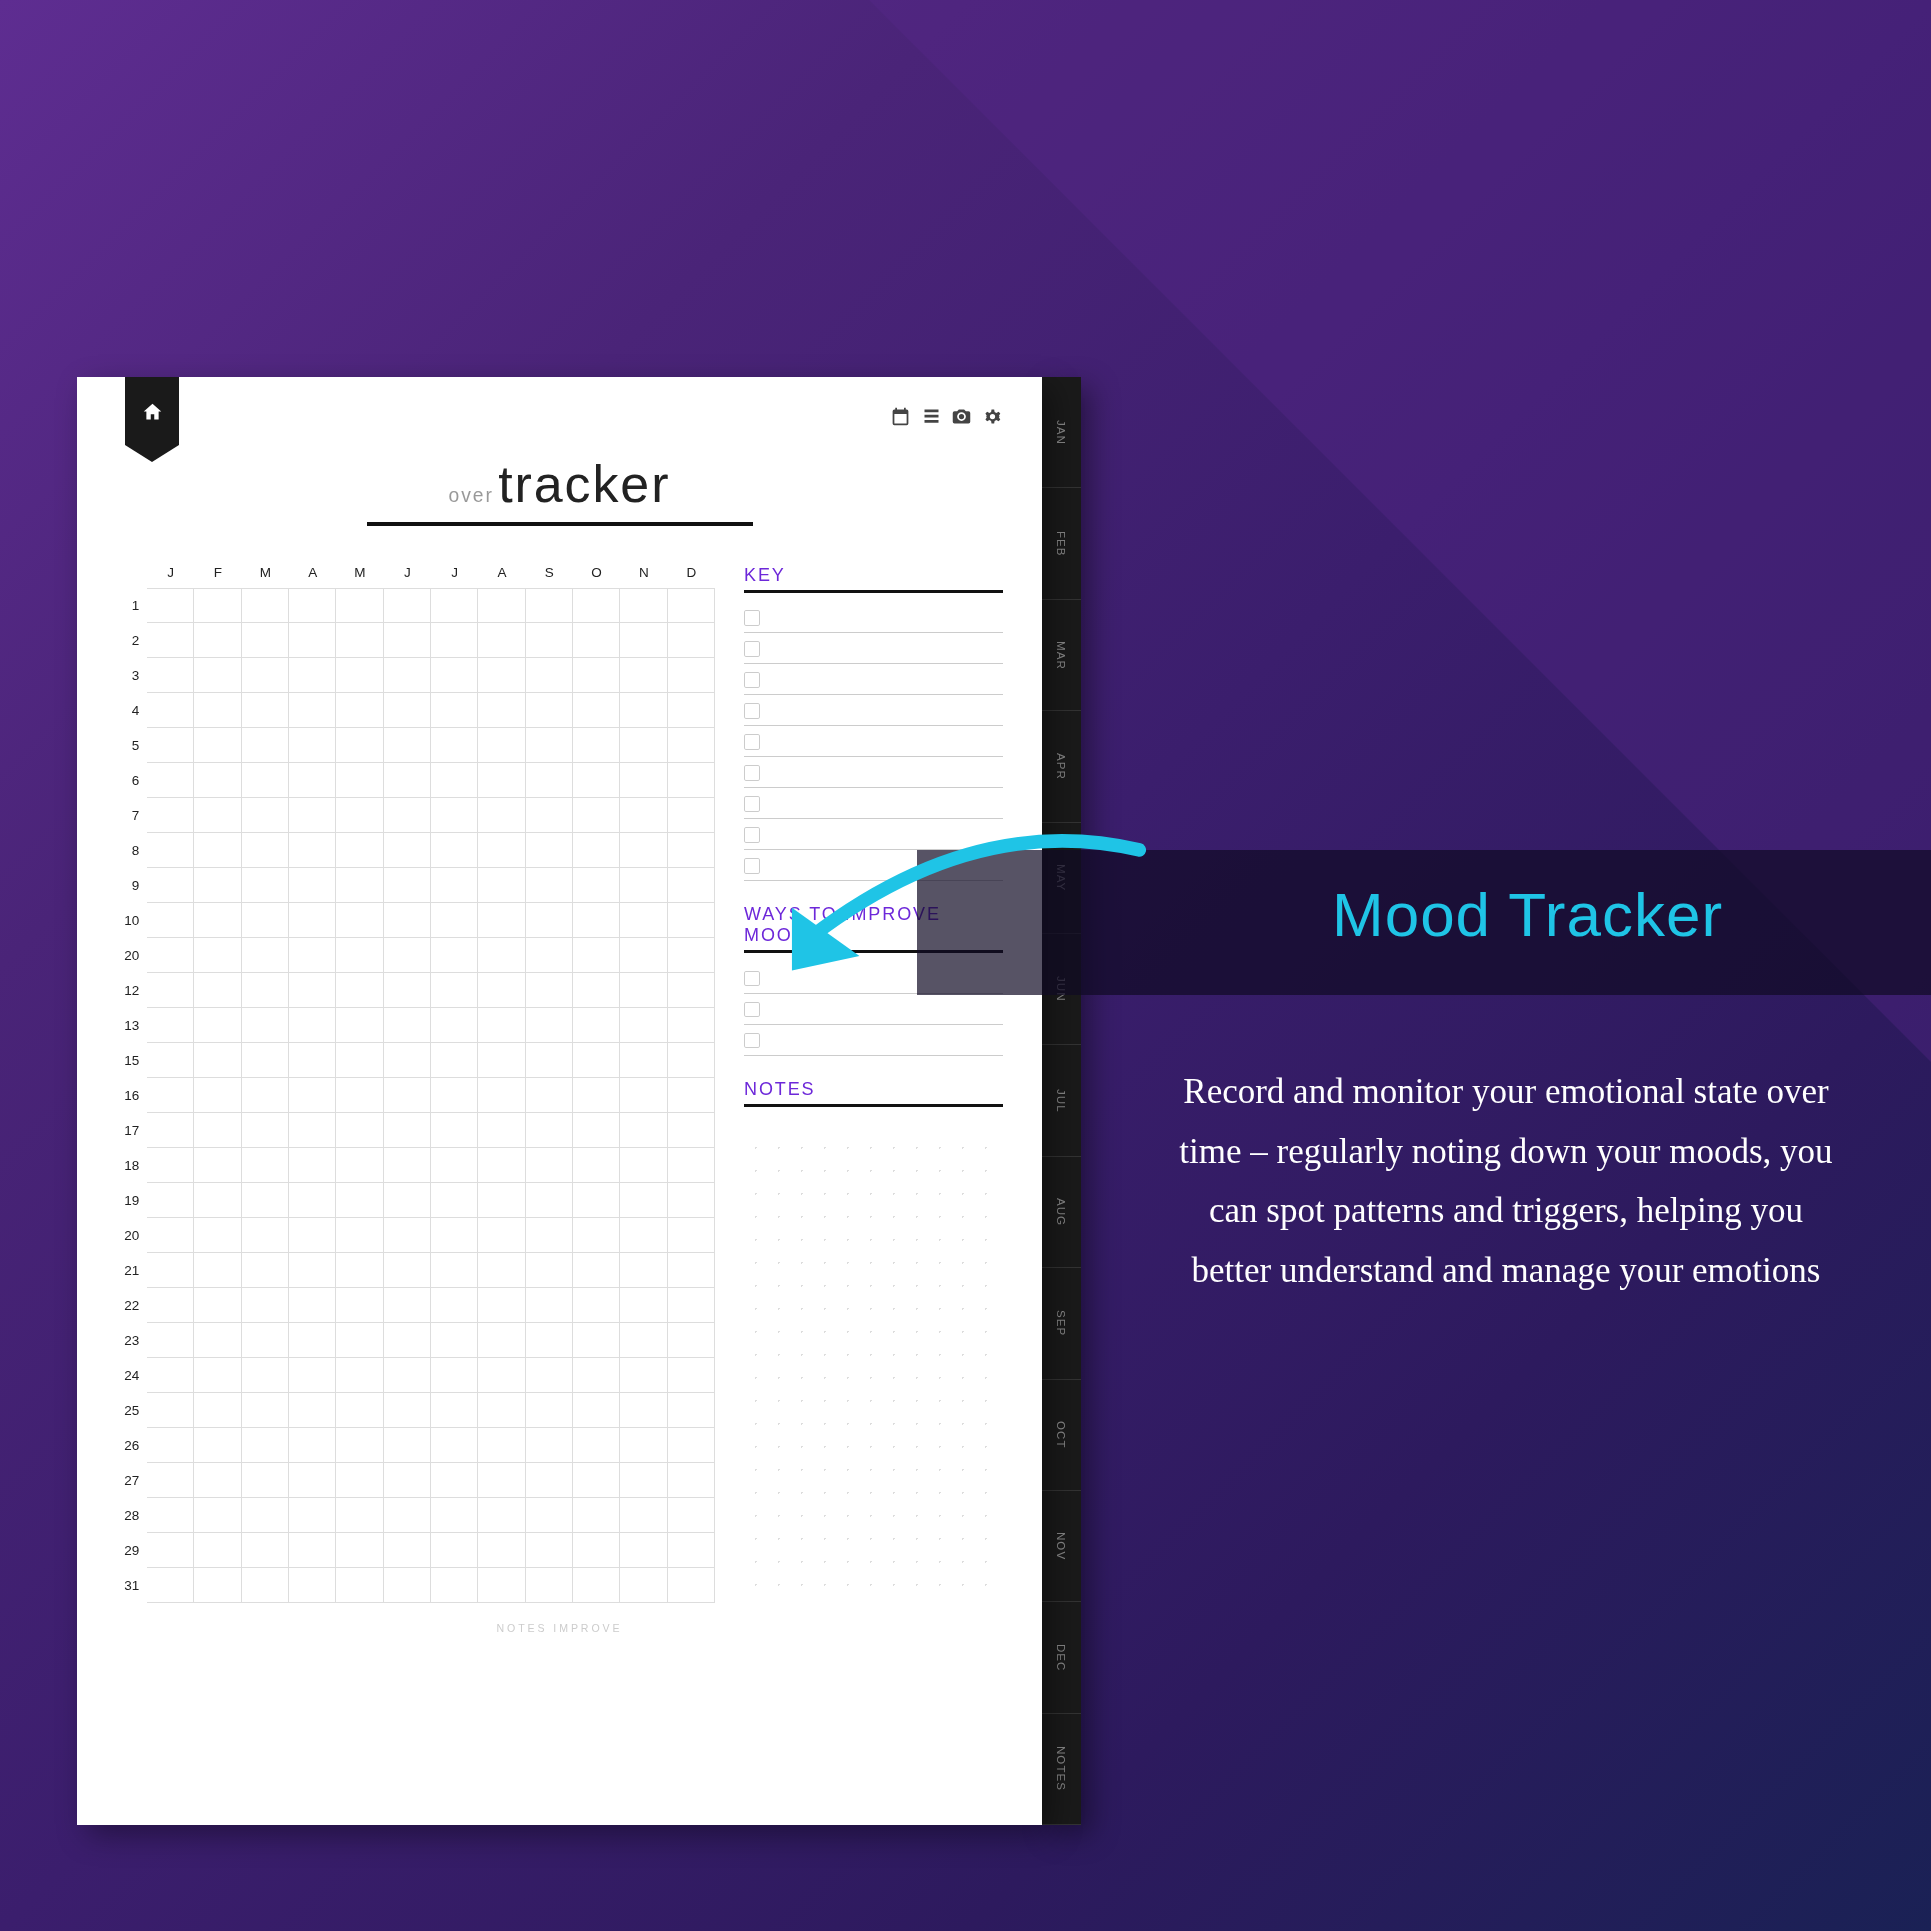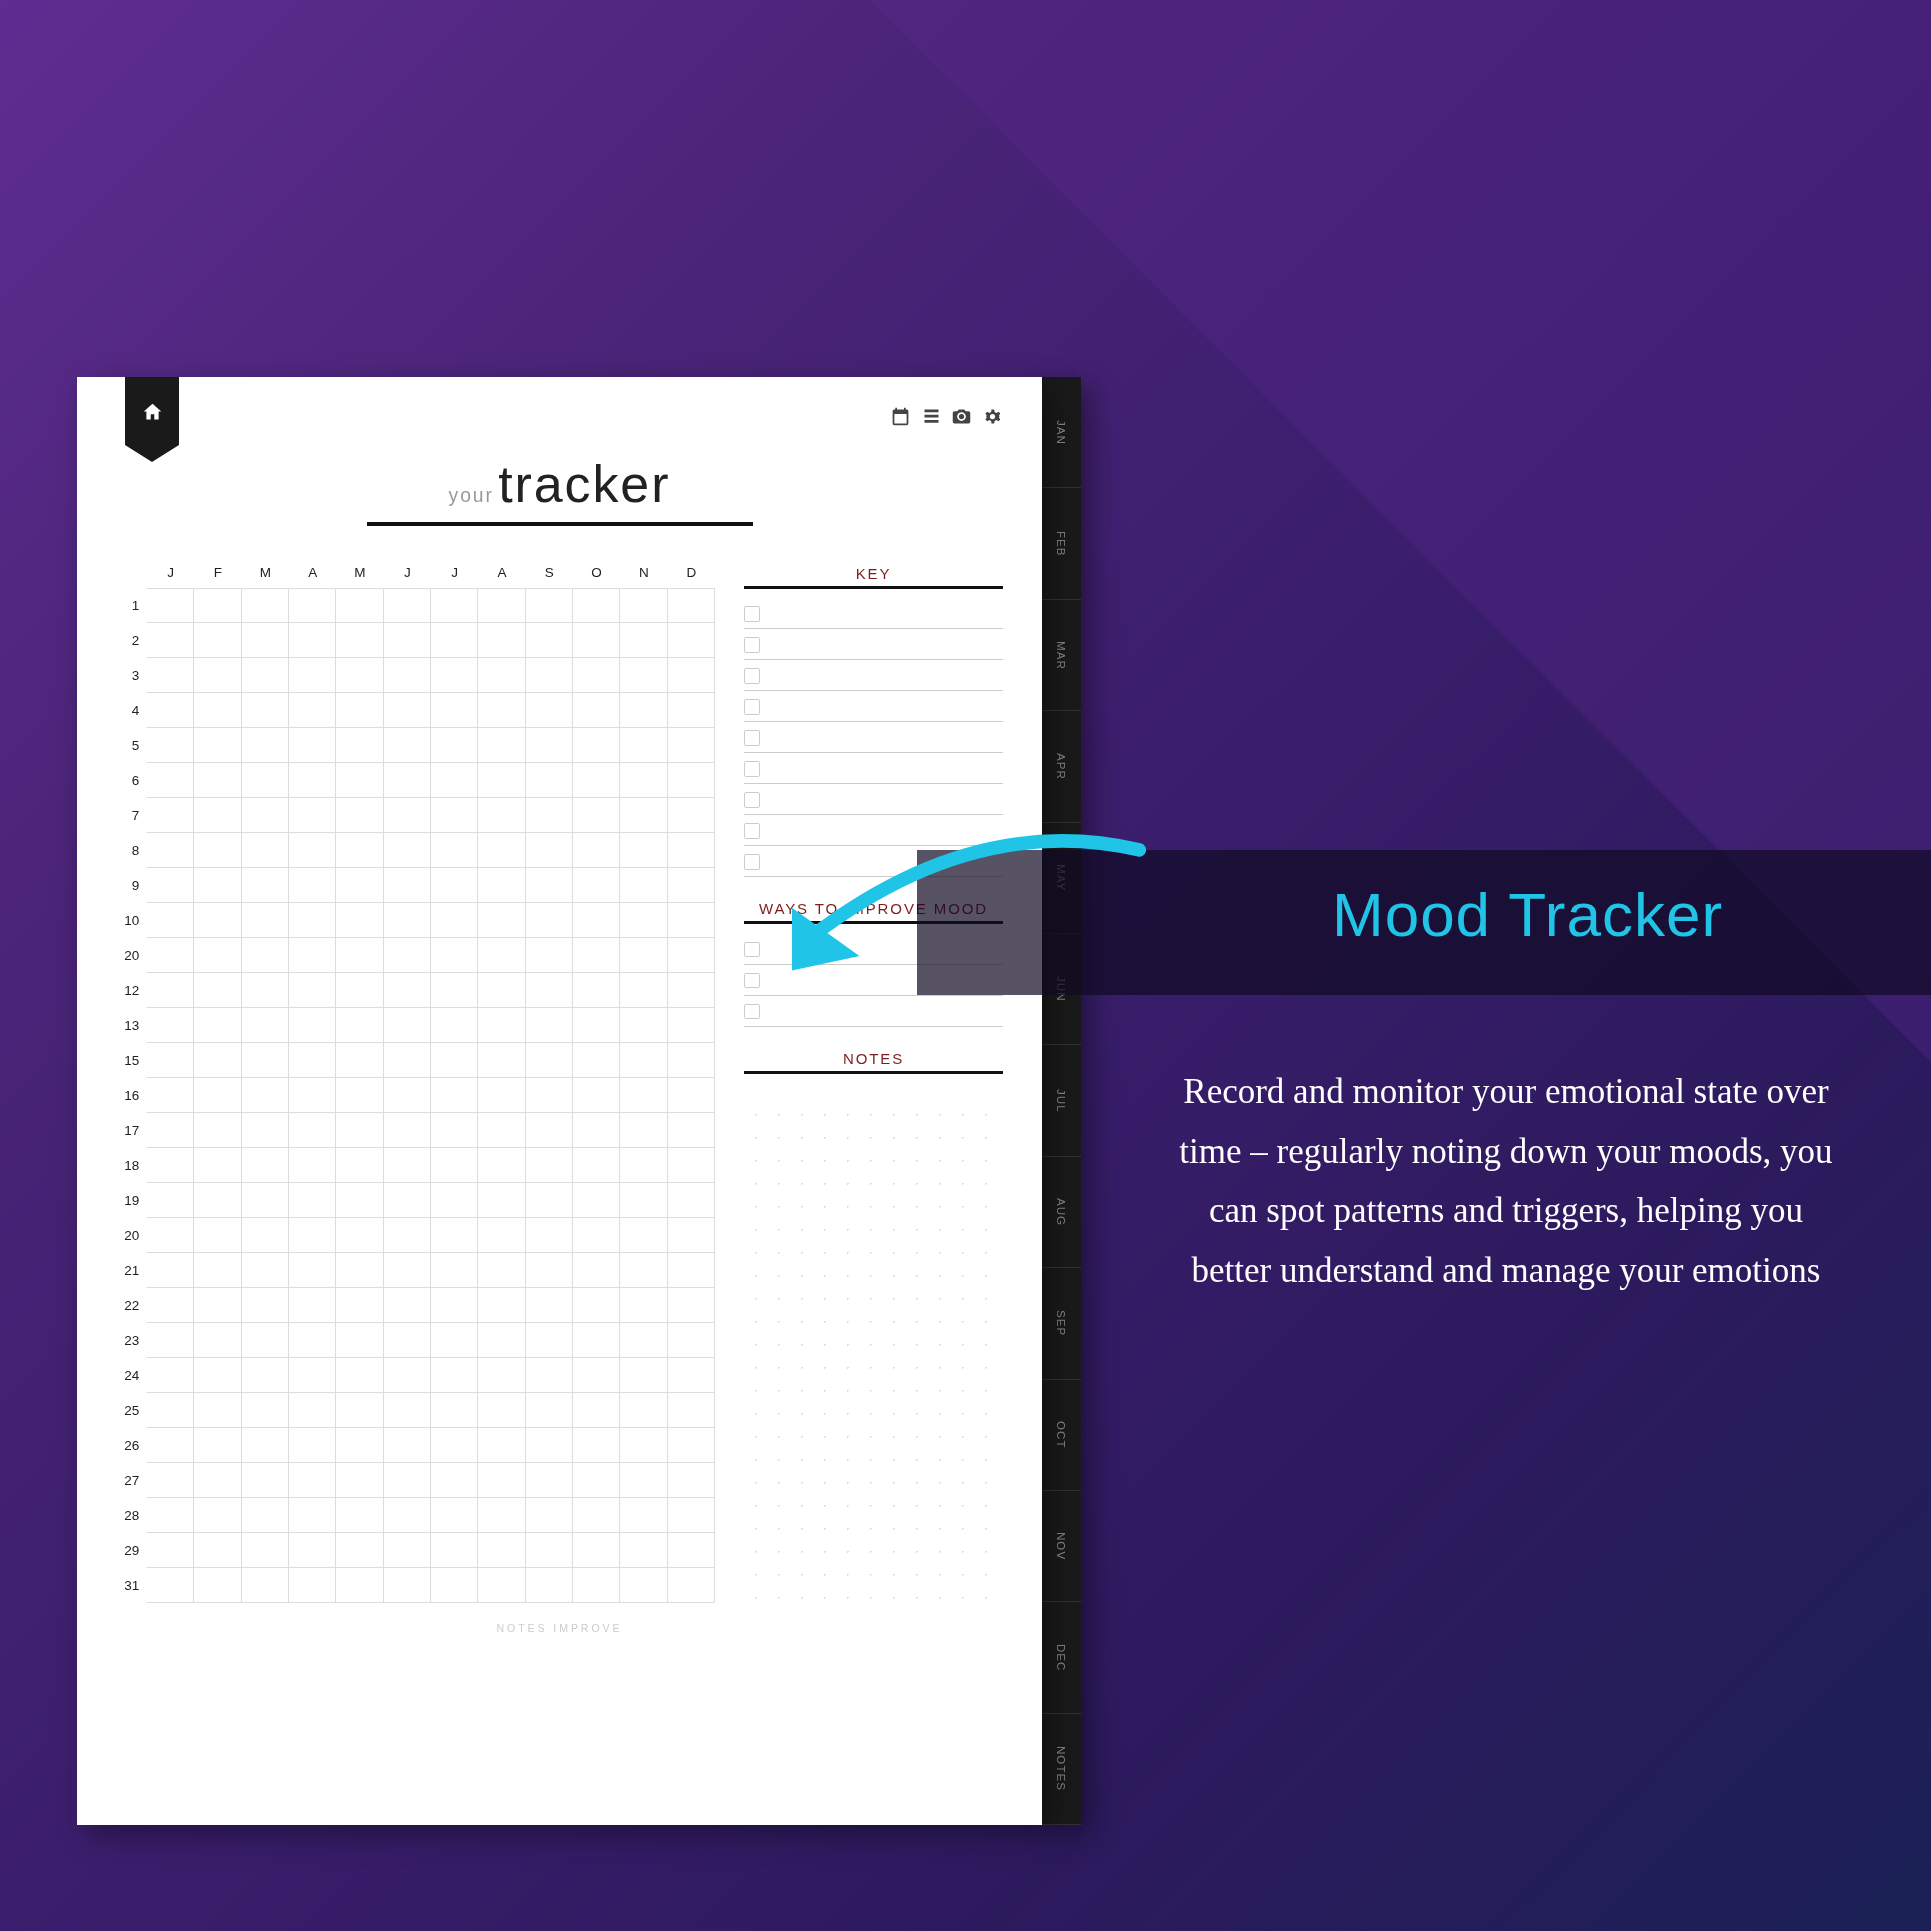--- a/index.html
+++ b/index.html
@@ -23,21 +23,21 @@
 .grid-area{flex:0 0 599px}
 .months{display:flex;padding-left:31px}
 .months span{flex:1;text-align:center;font-size:13.5px;font-weight:500;color:#222}
 .grid{margin-top:7.7px}
 .row{display:flex;height:35px}
 .row .num{width:31px;text-align:right;padding-right:7.7px;font-size:13.5px;color:#222;line-height:35px}
 .row .cell{flex:1;border:1px solid #ddd;border-left:none}
 .row .cell:first-of-type{border-left:1px solid #ddd}
 .row+.row .cell{border-top:none}
 .side{flex:1;display:flex;flex-direction:column}
-.sect-h{text-align:center;font-size:15px;letter-spacing:1.9px;color:#7f1d1d;margin-bottom:3.9px}
+.sect-h{text-align:left;font-size:18px;letter-spacing:1.9px;color:#6d28d9;margin-bottom:3.9px}
 .sect-u{height:2.9px;background:#111;margin-bottom:9.7px}
 .klines .kl,.wlines .kl{height:31px;border-bottom:1px solid #ccc;position:relative}
 .klines .kl::before,.wlines .kl::before{content:'';position:absolute;left:0;top:7.7px;width:13.5px;height:13.5px;border:1px solid #ccc;border-radius:1.9px}
 .notes-area{margin-top:19.3px;flex:1;background-image:radial-gradient(circle,#ddd 1px,transparent 1px);background-size:23px 23px;min-height:386px}
 .footer{text-align:center;font-size:10.6px;letter-spacing:2.9px;color:#ccc;margin-top:19.3px}
 .callout-bar{position:absolute;left:917px;top:850px;width:1014px;height:145px;background:rgba(15,10,35,.7)}
 .callout-title{position:absolute;left:1332px;top:879px;font-size:62px;color:#1fc4e6;font-family:'Trebuchet MS','Helvetica Neue',sans-serif;letter-spacing:1px}
 .callout-body{position:absolute;left:1168px;top:1062px;width:676px;color:#fff;font-size:35px;line-height:1.7;text-align:center;font-family:Liberation Serif, serif}
 .arrow{position:absolute;left:734px;top:821px;width:415px;height:193px;pointer-events:none}
 </style>
@@ -66,21 +66,21 @@
         </svg>
       <svg class="ticon" viewBox="0 0 24 24">
           <path d="M12 15a3 3 0 100-6 3 3 0 000 6zm8-9h-3l-2-2H9L7 6H4a2 2 0 00-2 2v10a2 2 0 002 2h16a2 2 0 002-2V8a2 2 0 00-2-2zm-8 11a5 5 0 110-10 5 5 0 010 10z"></path>
         </svg>
       <svg class="ticon" viewBox="0 0 24 24">
           <path d="M19.4 13l.6-1-.6-1 1.5-2.5-2-2L16.4 8l-1-.6-1-.6-.5-2.8h-3l-.5 2.8-1 .6-1 .6-2.5-1.5-2 2L5.4 11l-.6 1 .6 1-1.5 2.5 2 2L8.4 16l1 .6 1 .6.5 2.8h3l.5-2.8 1-.6 1-.6 2.5 1.5 2-2L19.4 13zM12 15a3 3 0 110-6 3 3 0 010 6z"></path>
         </svg>
     </div>
 
     <div class="title">
-      <span class="sm">your</span>
+      <span class="sm">over</span>
       <span class="lg">tracker</span>
       <div class="title-u"></div>
     </div>
 
     <div class="content">
       <div class="grid-area">
         <div class="months" id="months-row">
             <span>J</span>
             <span>F</span>
             <span>M</span>

